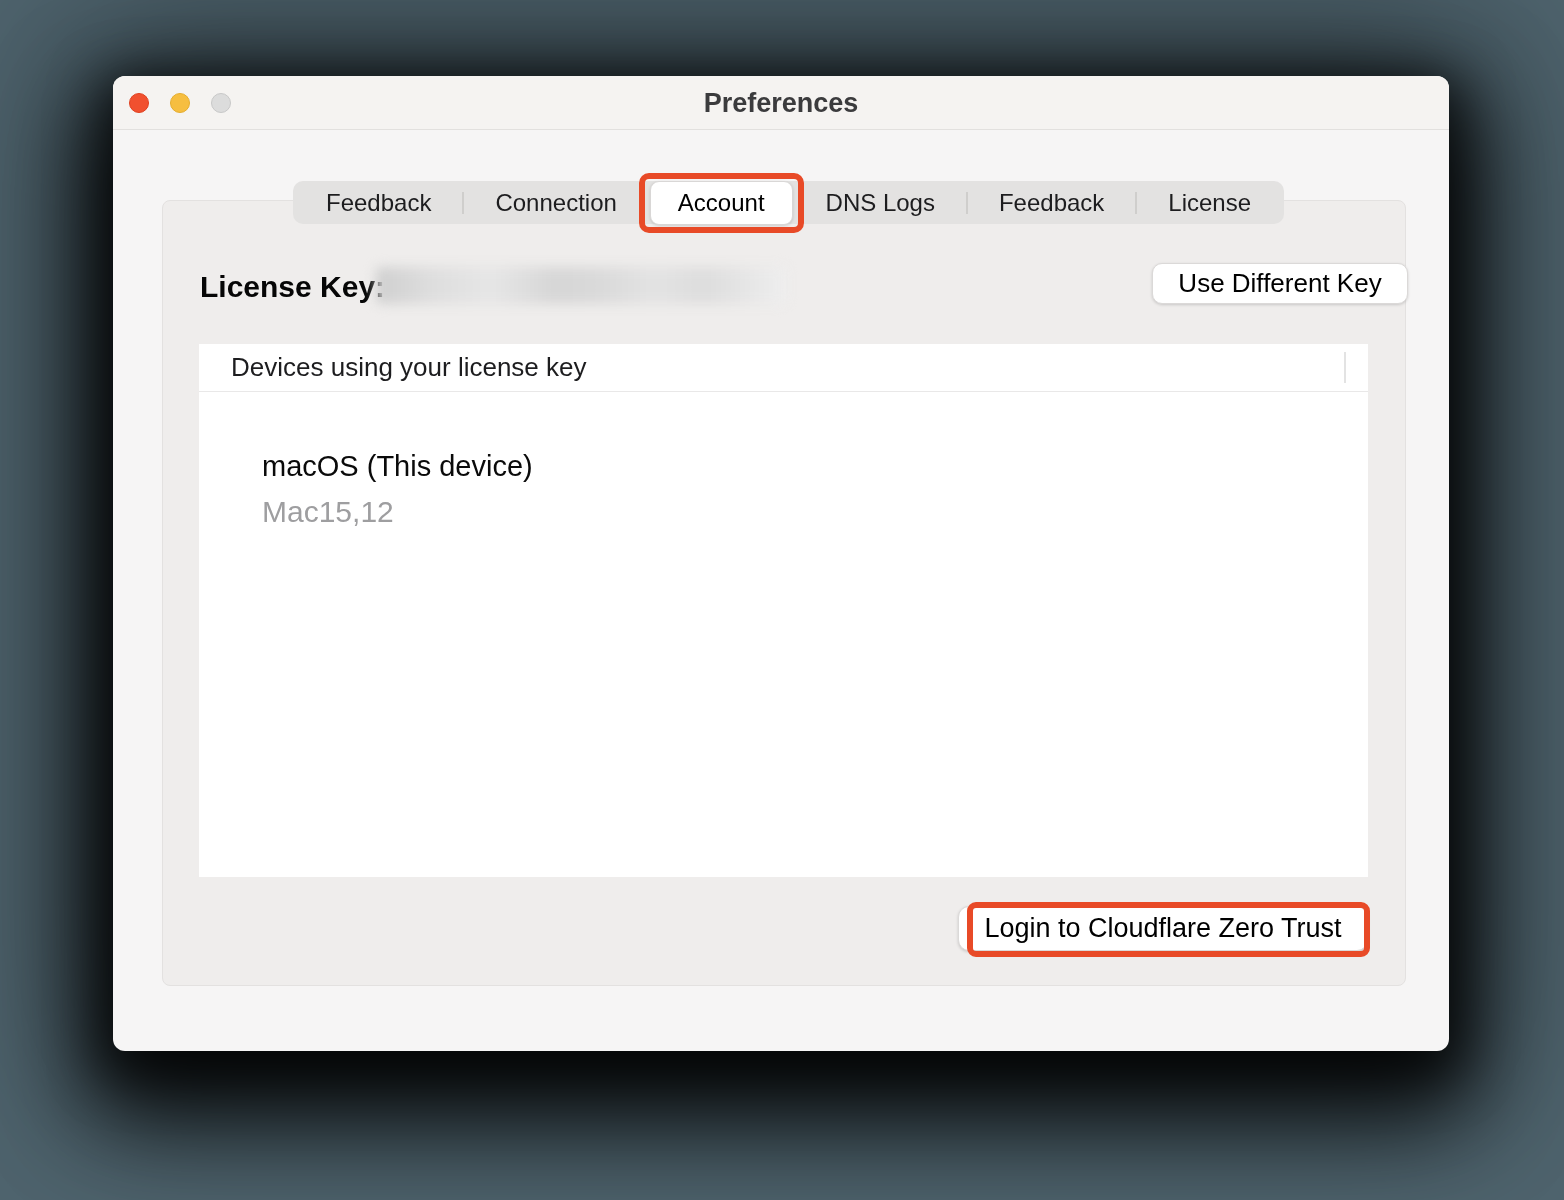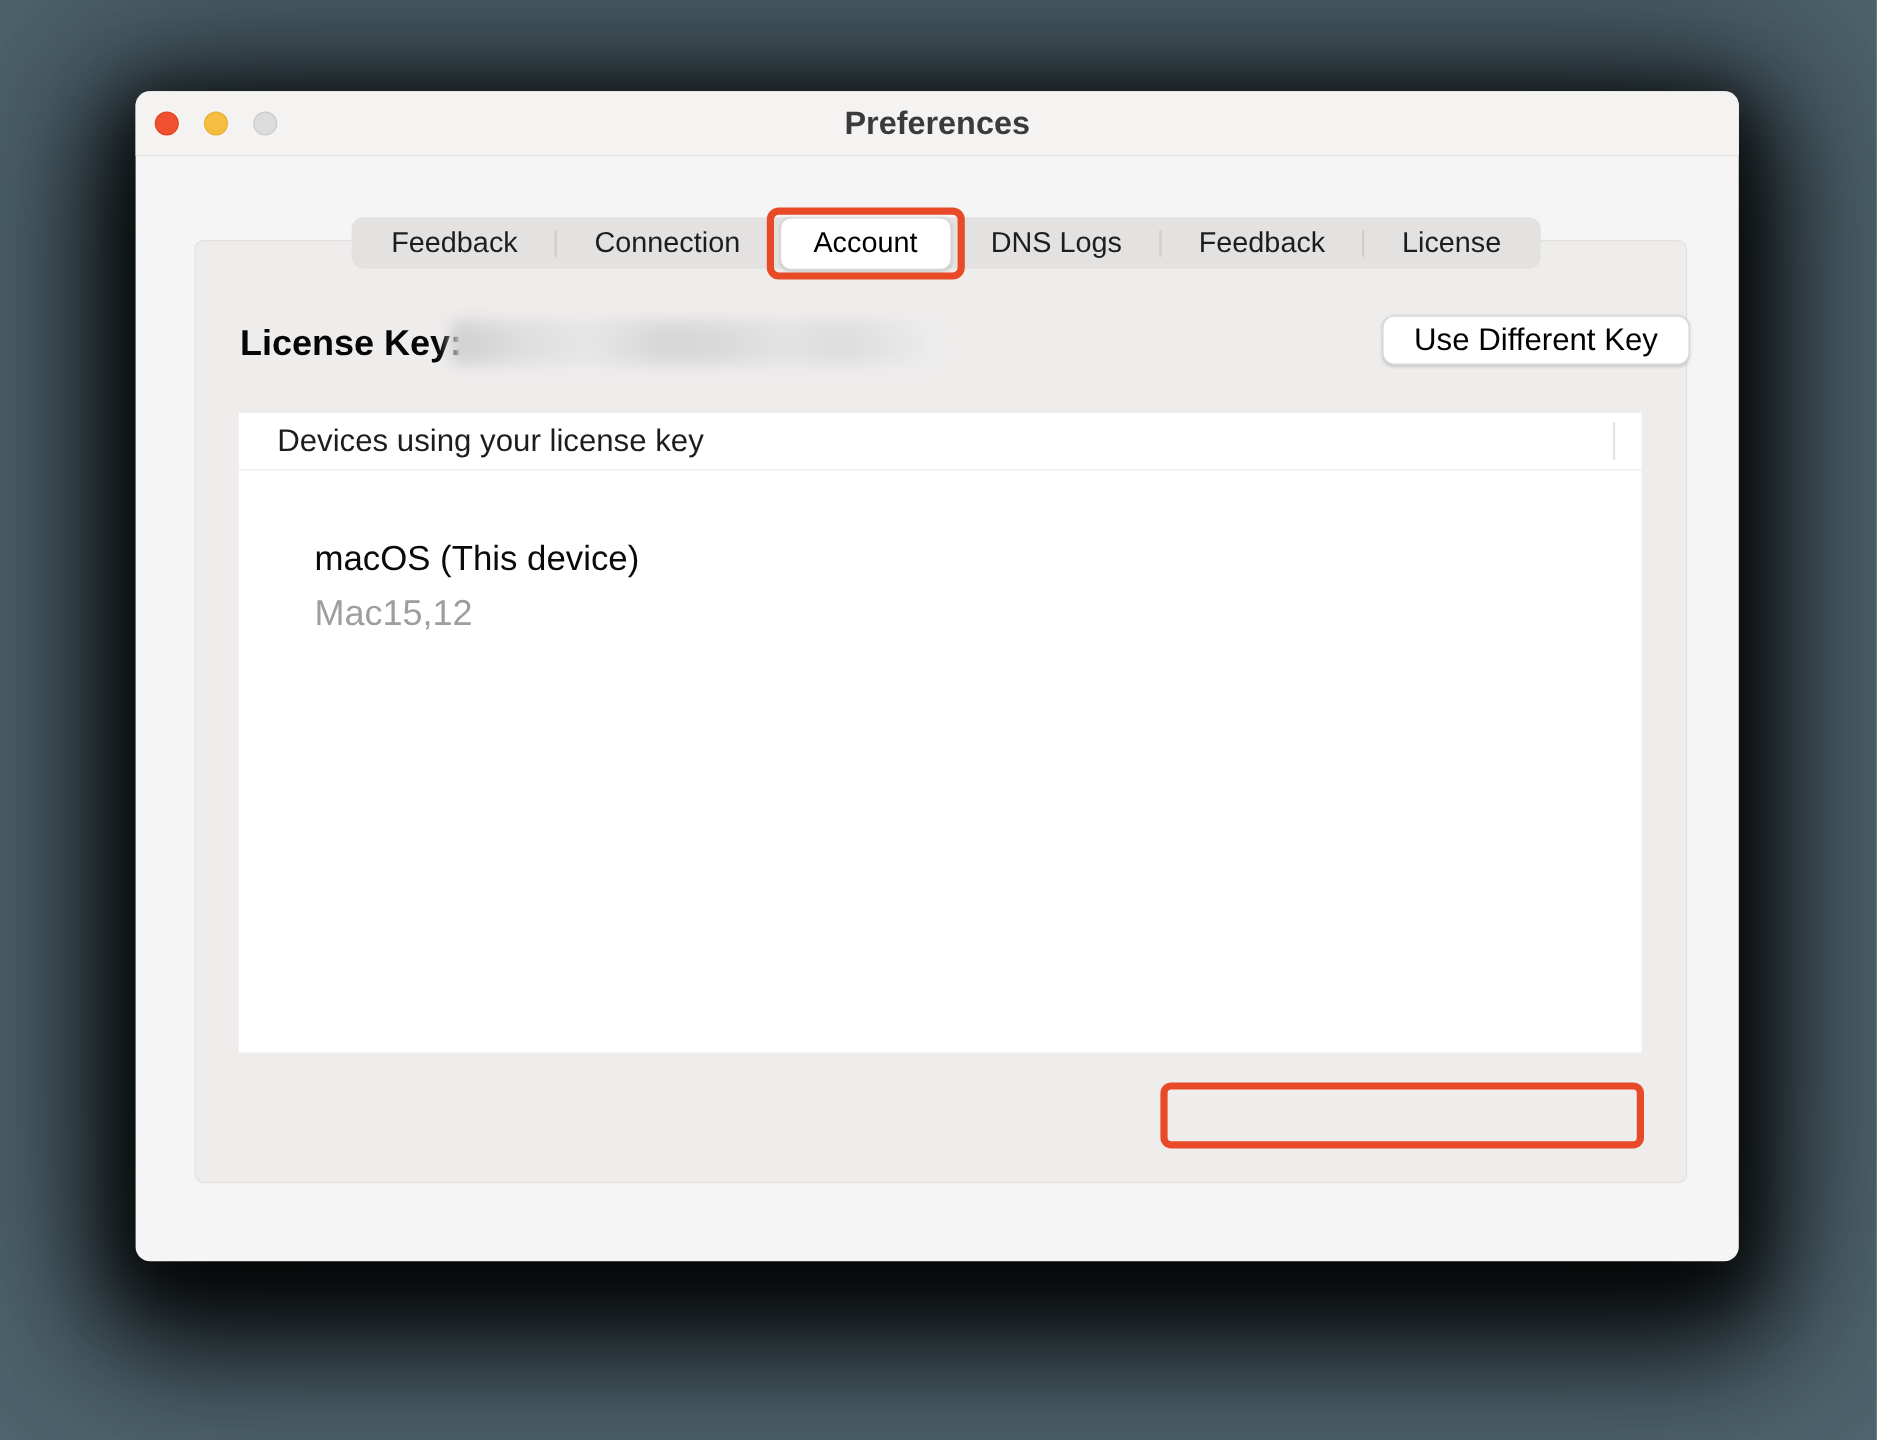--- a/index.html
+++ b/index.html
@@ -225,15 +225,16 @@
     <div class="table-header">
       <span>Devices using your license key</span>
       <div class="col-sep"></div>
     </div>
     <div class="device-row">
       <div class="device-name">macOS (This device)</div>
       <div class="device-model">Mac15,12</div>
     </div>
   </div>
 
+  <div class="btn btn-login">Login to Cloudflare Zero Trust</div>
   <div class="annotation-login"></div>
 
 </div>
 
 </body></html>

